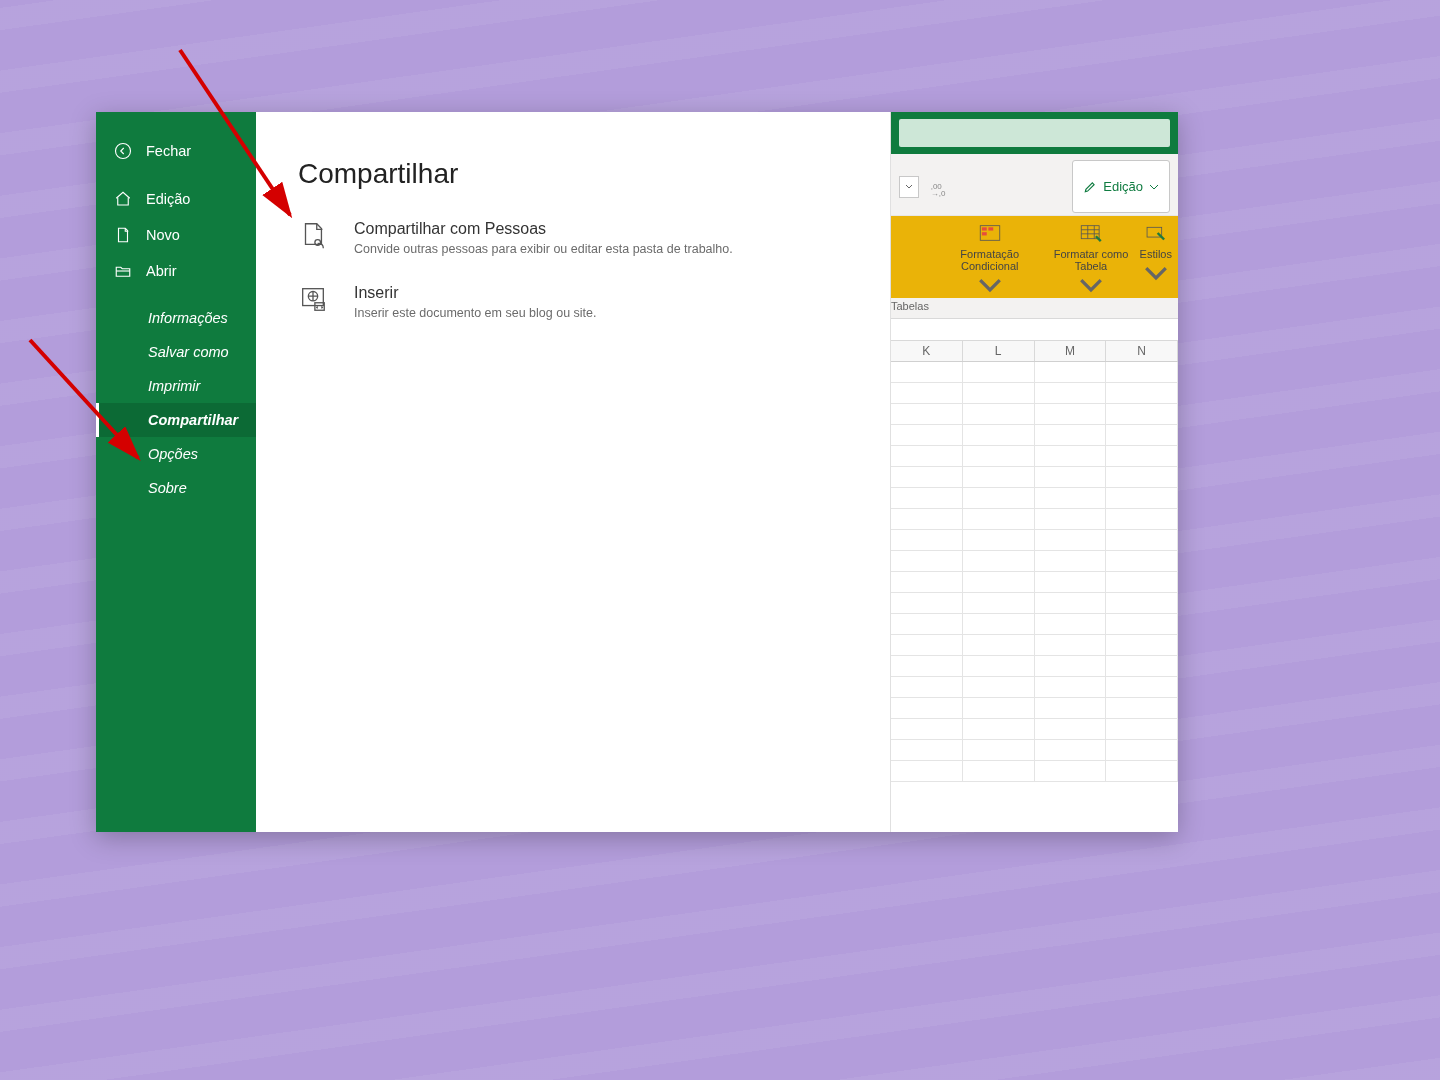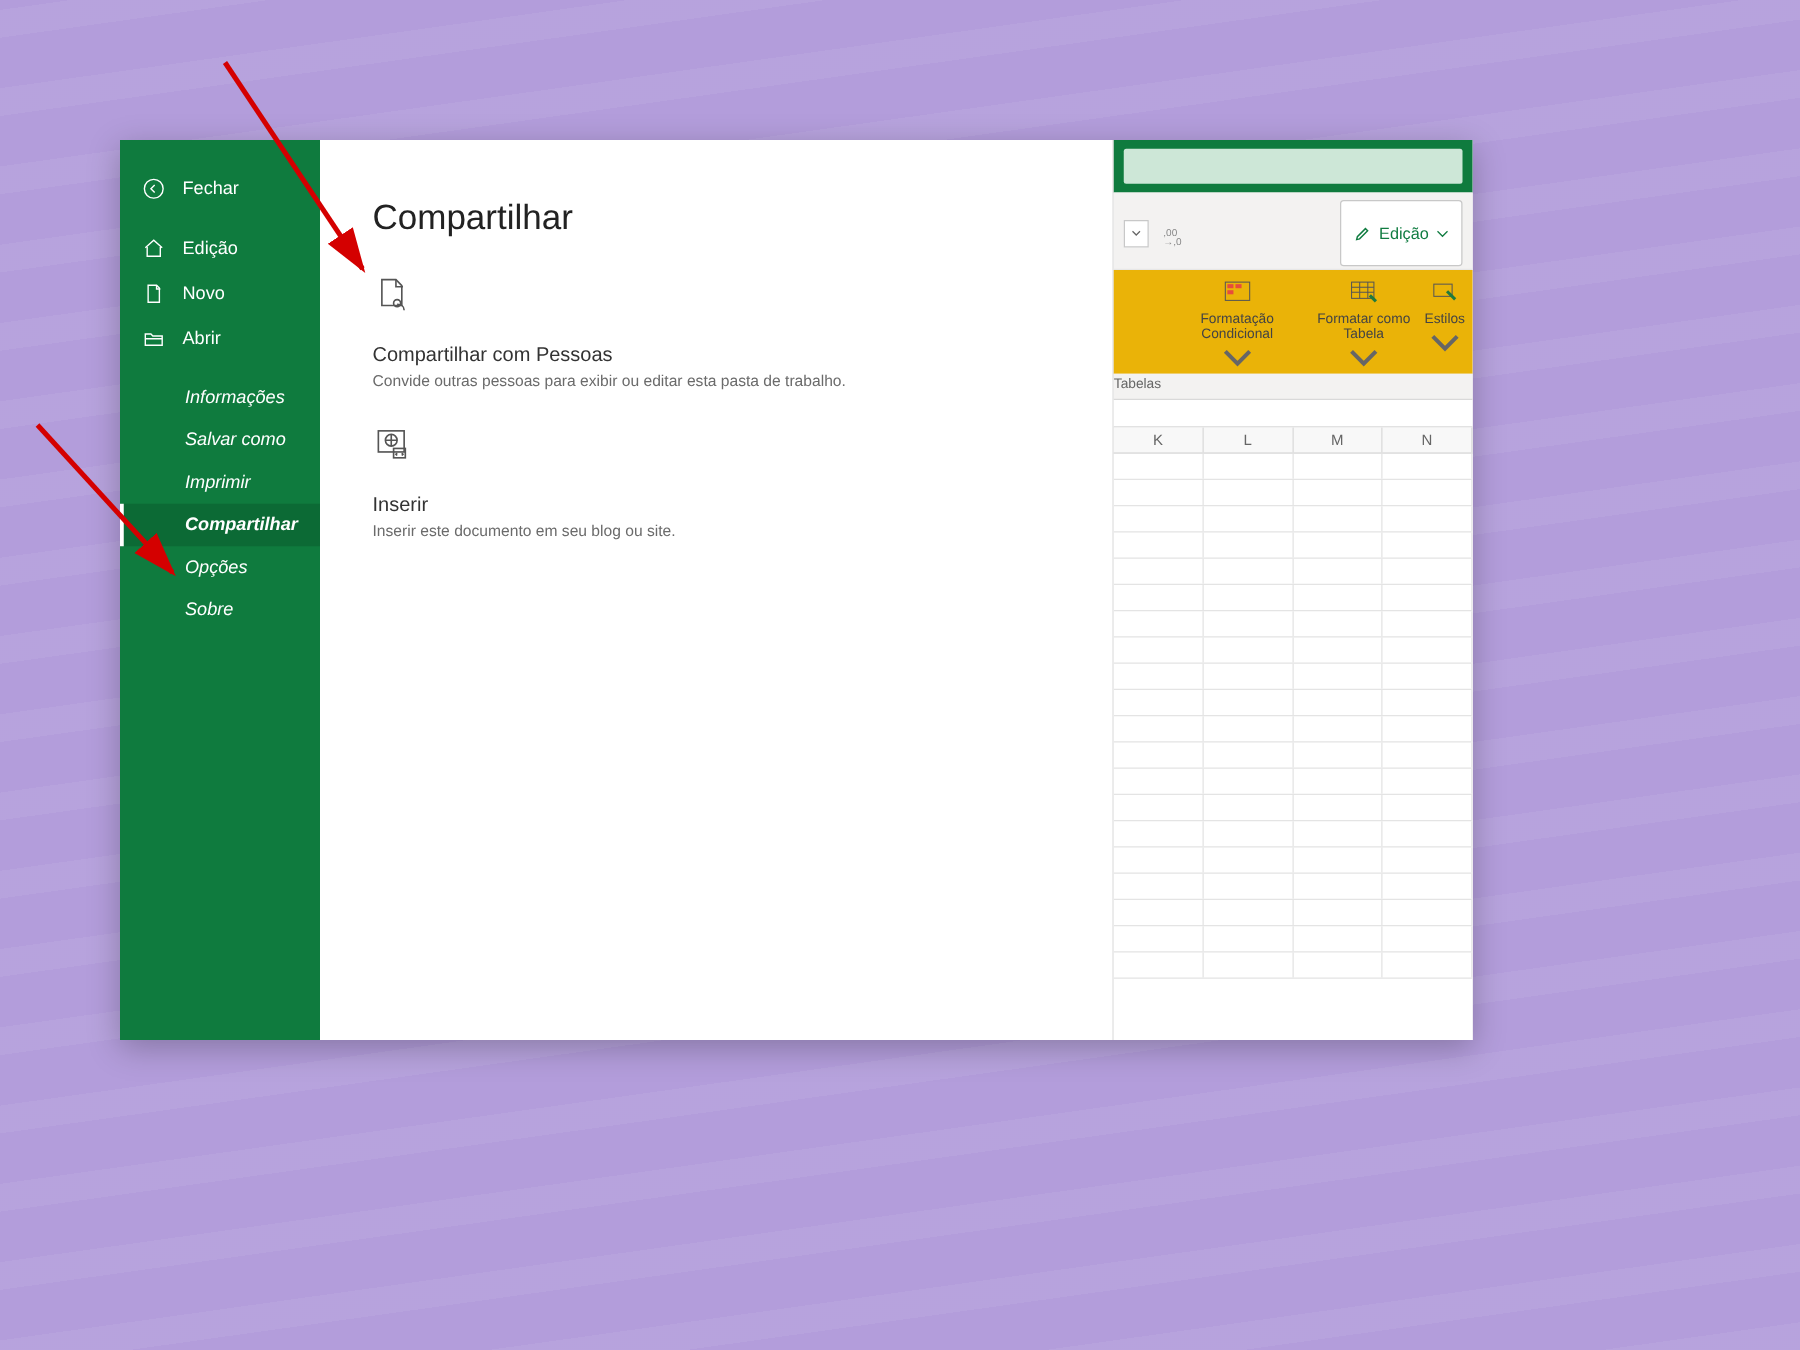--- a/index.html
+++ b/index.html
@@ -78,21 +78,20 @@
     font-size: 28px;
     font-weight: 400;
     color: #222;
     margin-bottom: 30px;
   }
   .option {
     display: flex;
     gap: 26px;
     margin-bottom: 28px;
     cursor: pointer;
-    flex-direction: column;
   }
   .option .opt-icon {
     width: 30px; height: 30px; flex: 0 0 30px;
     color: #4a4a4a;
   }
   .option .opt-title {
     font-size: 16px;
     color: #333;
     margin-bottom: 4px;
   }

